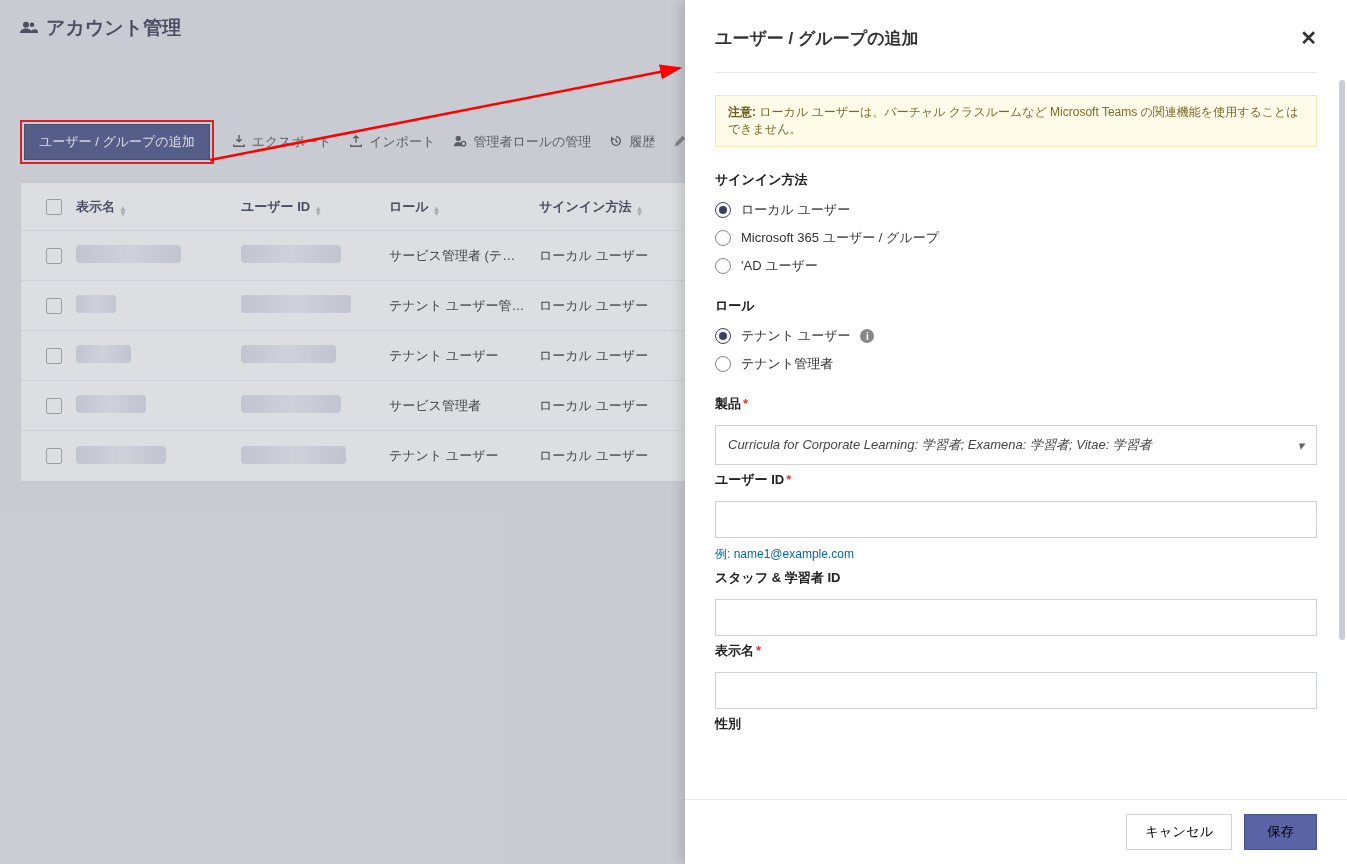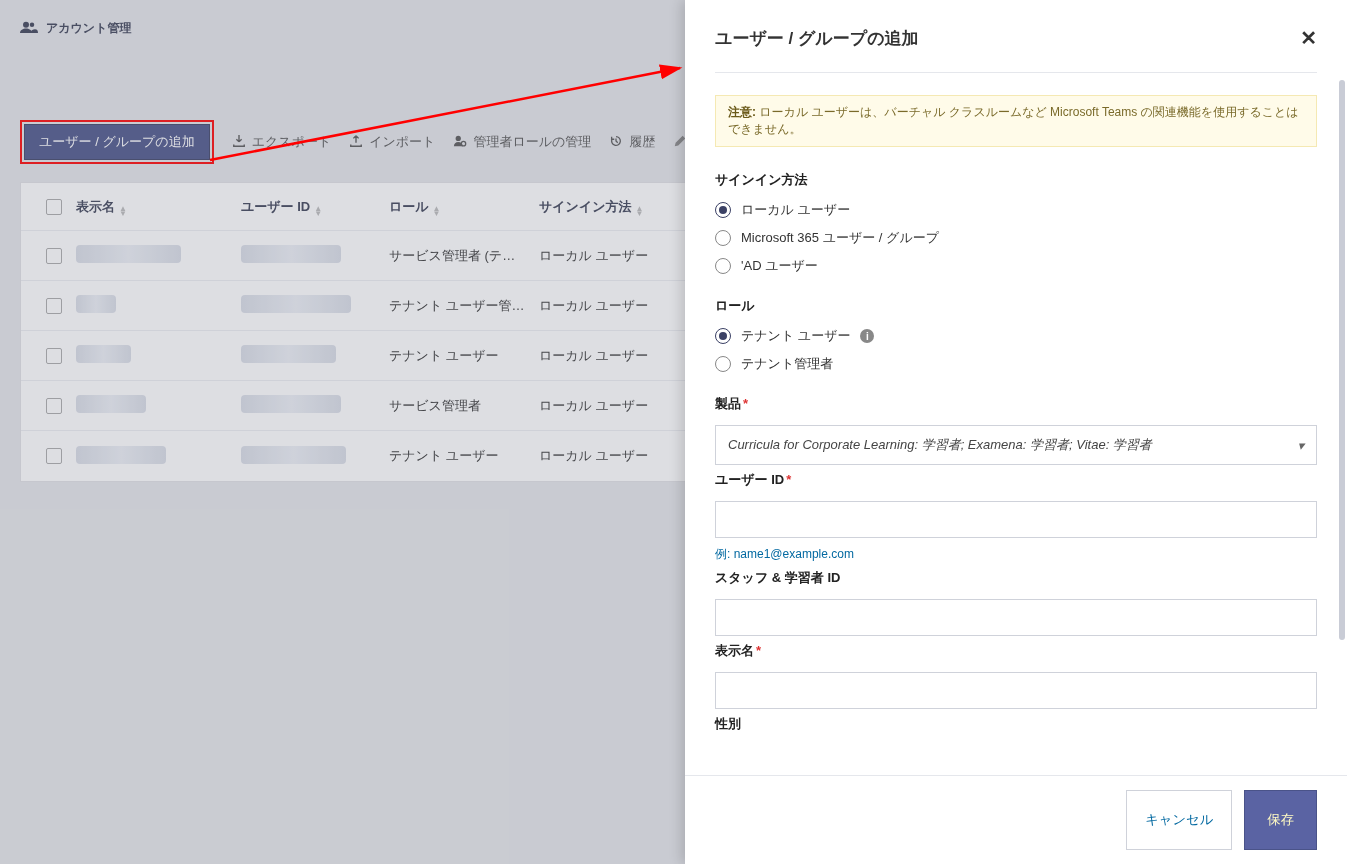--- a/index.html
+++ b/index.html
@@ -19,21 +19,21 @@
   background: #e5e6ea;
 }
 .page-header {
   display: flex;
   align-items: center;
   padding: 0 20px;
   height: 56px;
   background: #e5e6ea;
   color: #3a3f55;
   font-weight: 600;
-  font-size: 12px;
+  font-size: 19px;
 }
 .page-header .hdr-icon { margin-right: 8px; }
 .content-wrap {
   padding: 0 0 0 0;
 }
 .tabs {
   display: flex;
   gap: 31px;
   padding: 20px 20px 0 20px;
   justify-content: flex-end;
@@ -148,24 +148,24 @@
 }
 .select { display:flex; justify-content:space-between; align-items:center; cursor:pointer;font-style:italic; }
 .field-block { margin-bottom:6px; }
 .hint { font-size:12px; color:#0369a1; margin-top:8px; }
 .panel-foot {
   border-top:1px solid #e5e7ec;
   padding:14px 30px;
   display:flex; justify-content:flex-end; gap:12px;
 }
 .btn-secondary {
-  background:#fff; border:1px solid #cfd2da; padding:20px 18px; cursor:pointer; color:#0369a1;
+  background:#fff; border:1px solid #cfd2da; padding:8px 18px; cursor:pointer; color:#000000;
 }
 .btn-save {
-  background:#5a63a3; color:#fef9c3; border:1px solid #4a5389; padding:8px 22px; cursor:pointer;
+  background:#5a63a3; color:#000000; border:1px solid #4a5389; padding:8px 22px; cursor:pointer;
 }
 .panel-scroll::-webkit-scrollbar { width:8px; }
 .panel-scroll::-webkit-scrollbar-thumb { background:#c5c8d2; border-radius:4px; }
 
 .arrow-svg { position:absolute; top:60px; left:200px; pointer-events:none; z-index:5; }
 
 .toolbar-trail { color:#888; }
 .panel-scrollbar {
   position:absolute; right:2px; top:80px; width:6px; height:560px;
   background:#c9ccd6; border-radius:3px;

